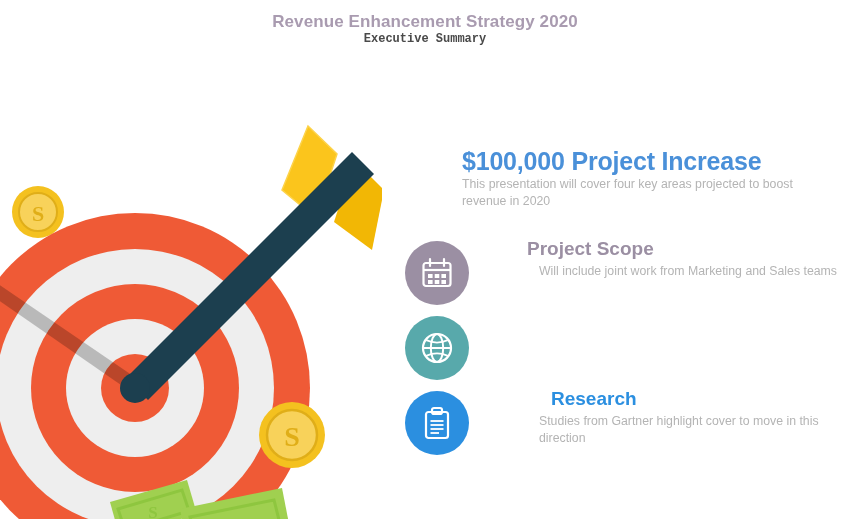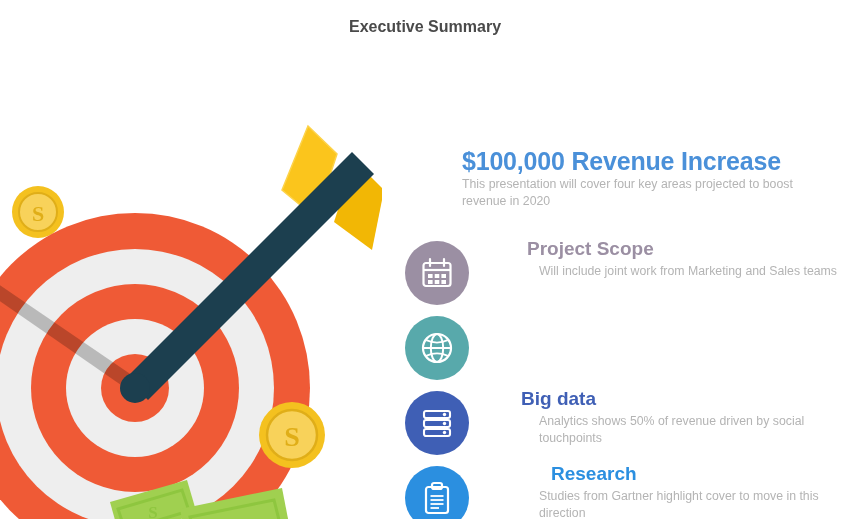--- a/index.html
+++ b/index.html
@@ -11,21 +11,21 @@
   }
   .slide { position: relative; width: 850px; height: 519px; background: #fff; }
 
   
   .header { position: absolute; top: 0; left: 0; width: 850px; text-align: center; padding-top: 12px; }
   .deck-title {
     font-size: 17px; font-weight: bold; letter-spacing: .1px;
     color: #a99bb0;
   }
   .deck-subtitle {
-    margin-top: 6px; font-size: 16px; font-weight: bold; color: #4a4a4a;
+    margin-top: 0; font-size: 12px; font-weight: bold; color: #4a4a4a; font-family: Liberation Mono, monospace;
   }
 
   
   .artwork { position: absolute; left: -18px; top: 110px; width: 400px; height: 409px; }
   .artwork svg { display: block; }
 
   
   .content { position: absolute; left: 462px; top: 148px; width: 388px; }
 
   .hero-title {
@@ -57,20 +57,21 @@
   .t-bigdata { color: #3f5fb5; }
   .t-research{ color: #2b8fe0; margin-left: 24px; }
   .item-title.indent { padding-left: 6px; }
 </style>
 </head>
 <body>
 
 <div class="slide">
 
   <div class="header">
+    <div class="deck-title">Revenue Enhancement Strategy 2020</div>
     <div class="deck-subtitle">Executive Summary</div>
   </div>
 
   <div class="artwork">
     <svg width="400" height="409" viewBox="0 0 400 409" xmlns="http://www.w3.org/2000/svg">
 
       <g>
         <circle cx="56" cy="102" r="26" fill="#f4c11f"></circle>
         <circle cx="56" cy="102" r="19" fill="#f8d25a"></circle>
         <circle cx="56" cy="102" r="19" fill="none" stroke="#e0ae18" stroke-width="2"></circle>
@@ -114,21 +115,21 @@
       </g>
 
       <g>
         <polygon points="370,42 392,64 166,290 144,268" fill="#1c3f4f"></polygon>
         <circle cx="153" cy="278" r="15" fill="#1c3f4f"></circle>
       </g>
     </svg>
   </div>
 
   <div class="content">
-    <div class="hero-title">$100,000 Revenue Increase</div>
+    <div class="hero-title">$100,000 Project Increase</div>
     <div class="hero-sub">This presentation will cover four key areas projected to boost revenue in 2020</div>
   </div>
 
   <div class="items">
 
     <div class="item">
       <div class="item-icon" style="background:#9b8fa3;">
         <svg width="34" height="34" viewBox="0 0 34 34" xmlns="http://www.w3.org/2000/svg">
           <rect x="3.5" y="7" width="27" height="23" rx="2.5" fill="none" stroke="#fff" stroke-width="2.2"></rect>
           <line x1="3.5" y1="14" x2="30.5" y2="14" stroke="#fff" stroke-width="2.2"></line>
@@ -153,36 +154,20 @@
         <svg width="34" height="34" viewBox="0 0 34 34" xmlns="http://www.w3.org/2000/svg">
           <circle cx="17" cy="17" r="14" fill="none" stroke="#fff" stroke-width="2.2"></circle>
           <ellipse cx="17" cy="17" rx="6.2" ry="14" fill="none" stroke="#fff" stroke-width="2"></ellipse>
           <line x1="3" y1="17" x2="31" y2="17" stroke="#fff" stroke-width="2"></line>
           <path d="M6.2 9.2 Q17 14 27.8 9.2" fill="none" stroke="#fff" stroke-width="1.9"></path>
           <path d="M6.2 24.8 Q17 20 27.8 24.8" fill="none" stroke="#fff" stroke-width="1.9"></path>
         </svg>
       </div>
     </div>
 
-    <div class="item">
-      <div class="item-icon" style="background:#3f5fb5;">
-        <svg width="34" height="34" viewBox="0 0 34 34" xmlns="http://www.w3.org/2000/svg">
-          <rect x="4" y="5" width="26" height="7" rx="2" fill="none" stroke="#fff" stroke-width="2.1"></rect>
-          <rect x="4" y="14" width="26" height="7" rx="2" fill="none" stroke="#fff" stroke-width="2.1"></rect>
-          <rect x="4" y="23" width="26" height="7" rx="2" fill="none" stroke="#fff" stroke-width="2.1"></rect>
-          <circle cx="24.5" cy="8.5" r="1.7" fill="#fff"></circle>
-          <circle cx="24.5" cy="17.5" r="1.7" fill="#fff"></circle>
-          <circle cx="24.5" cy="26.5" r="1.7" fill="#fff"></circle>
-        </svg>
-      </div>
-      <div class="item-body">
-        <div class="item-title t-bigdata">Big data</div>
-        <div class="item-desc">Analytics shows 50% of revenue driven by social touchpoints</div>
-      </div>
-    </div>
 
     <div class="item">
       <div class="item-icon" style="background:#2b8fe0;">
         <svg width="34" height="34" viewBox="0 0 34 34" xmlns="http://www.w3.org/2000/svg">
           <rect x="6" y="6" width="22" height="26" rx="2.5" fill="none" stroke="#fff" stroke-width="2.2"></rect>
           <rect x="12" y="2" width="10" height="6" rx="2" fill="none" stroke="#fff" stroke-width="2.2"></rect>
           <line x1="10.5" y1="15" x2="23.5" y2="15" stroke="#fff" stroke-width="1.8"></line>
           <line x1="10.5" y1="19" x2="23.5" y2="19" stroke="#fff" stroke-width="1.8"></line>
           <line x1="10.5" y1="23" x2="23.5" y2="23" stroke="#fff" stroke-width="1.8"></line>
           <line x1="10.5" y1="27" x2="19" y2="27" stroke="#fff" stroke-width="1.8"></line>

